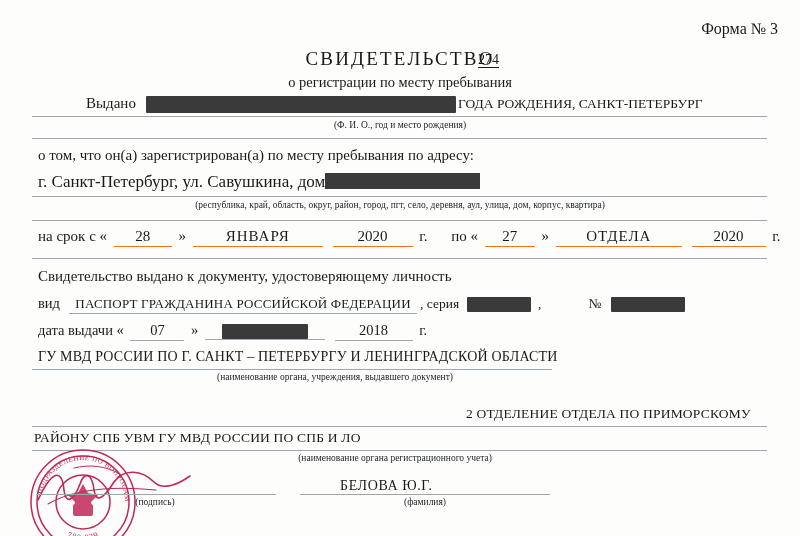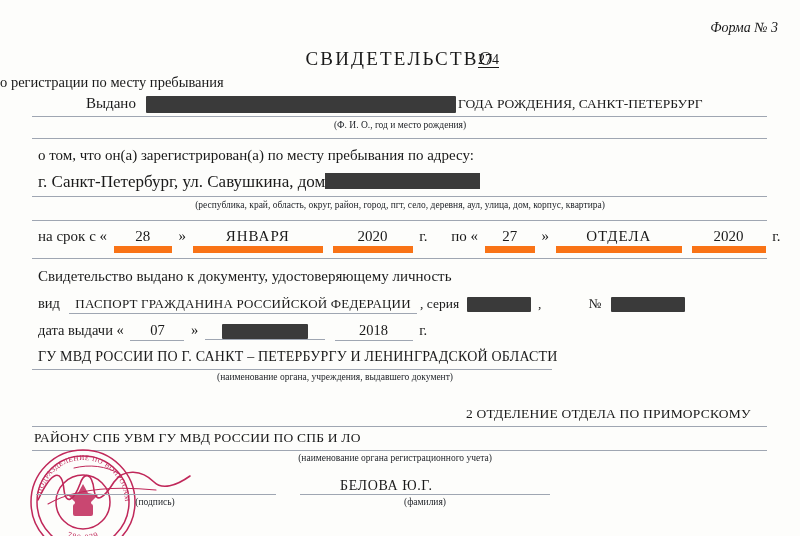--- a/index.html
+++ b/index.html
@@ -37,22 +37,21 @@
     font-size: 9.5px;
     text-align: center;
     color: #23262b;
     font-family: "Liberation Serif", serif;
   }
 
   
   #form-no {
     right: 22px;
     top: 20px;
-    font-size: 14px;
-    font-style: italic;
+    font-size: 16px;
   }
 
   #title {
     left: 0; right: 0;
     top: 48px;
     text-align: center;
     font-size: 19px;
     letter-spacing: 2.2px;
     font-weight: 400;
   }
@@ -61,20 +60,21 @@
     left: 478px;
     top: 52px;
     font-size: 14px;
     text-decoration: underline;
     text-underline-offset: 3px;
     font-family: Liberation Serif, serif;
   }
   #subtitle {
     left: 0; right: 0;
     top: 74px;
+    text-align: center;
     font-size: 14.5px;
   }
 
   #issued-label {
     left: 86px;
     top: 95px;
     font-size: 15px;
   }
   #issued-bar {
     left: 146px;
@@ -114,21 +114,21 @@
   #line-addr-2 { left: 32px; top: 220px; width: 735px; }
 
   #term-row {
     left: 38px;
     top: 228px;
     font-size: 15px;
   }
   #term-row .u {
     display: inline-block;
     text-align: center;
-    border-bottom: 7px solid #f97316;
+    border-bottom: 1px solid #f97316;
     margin: 0 3px;
     padding-bottom: 1px;
   }
   #line-term { left: 32px; top: 258px; width: 735px; }
 
   #doc-title {
     left: 38px;
     top: 268px;
     font-size: 15px;
   }

